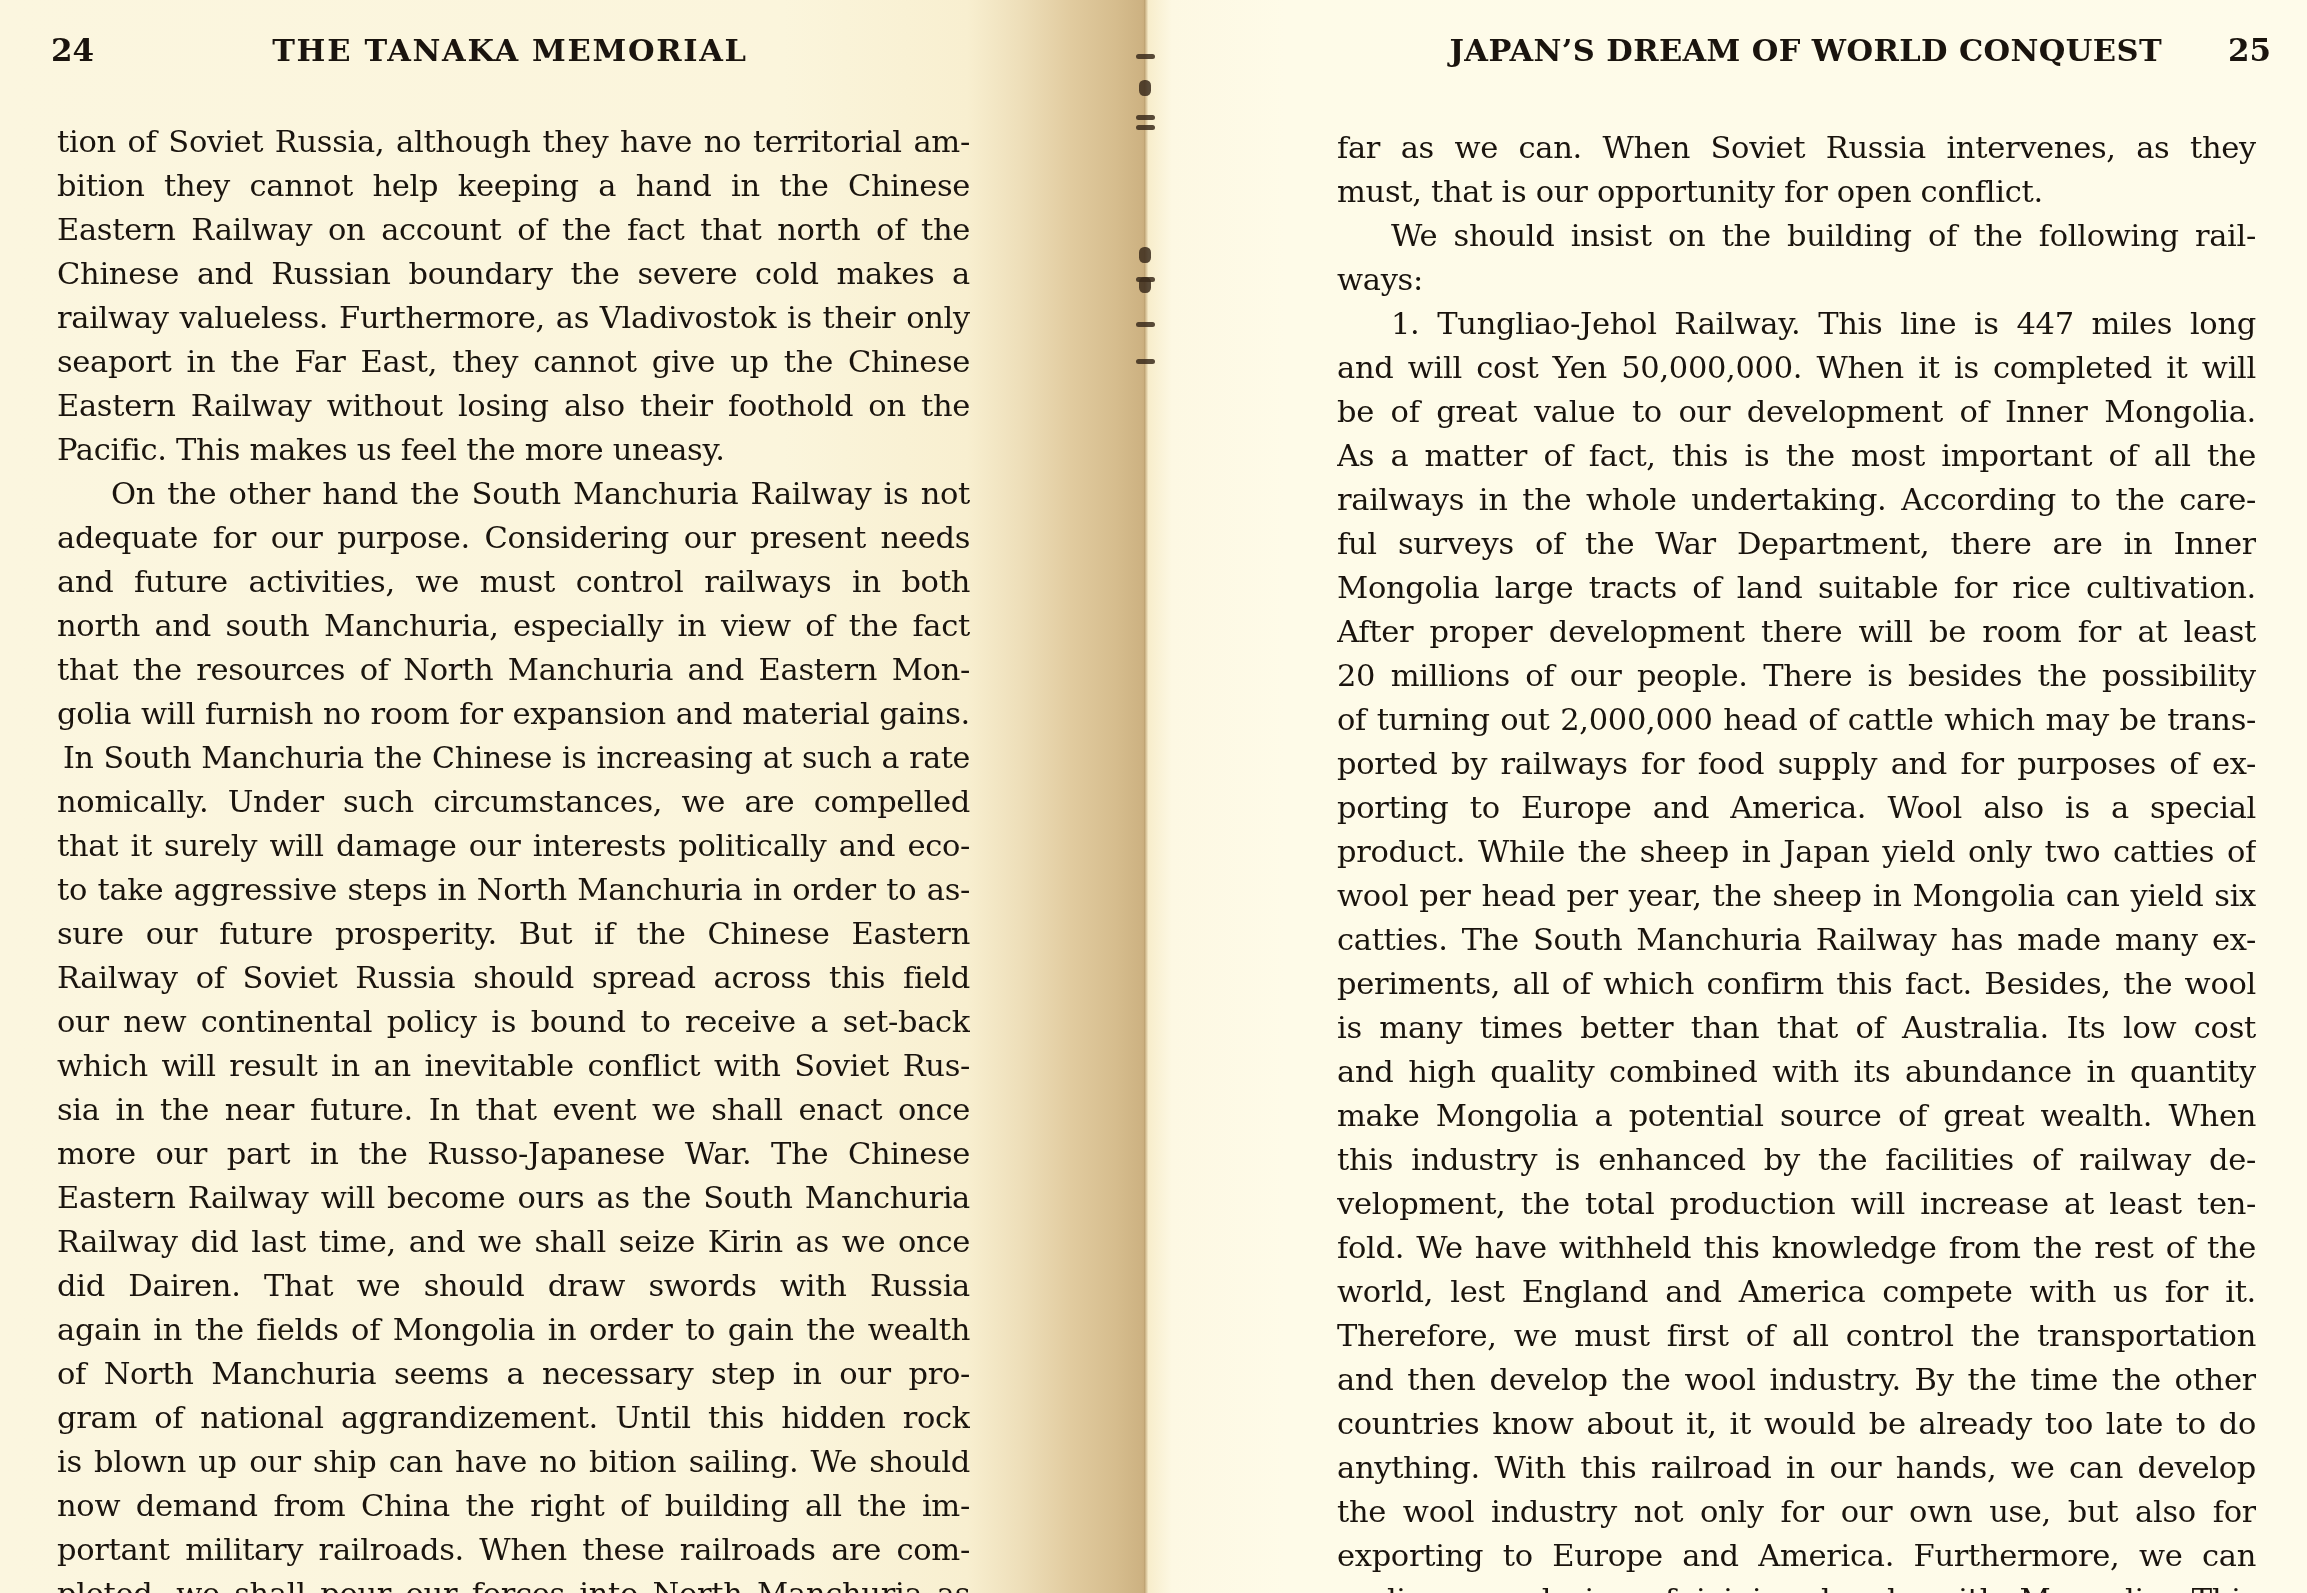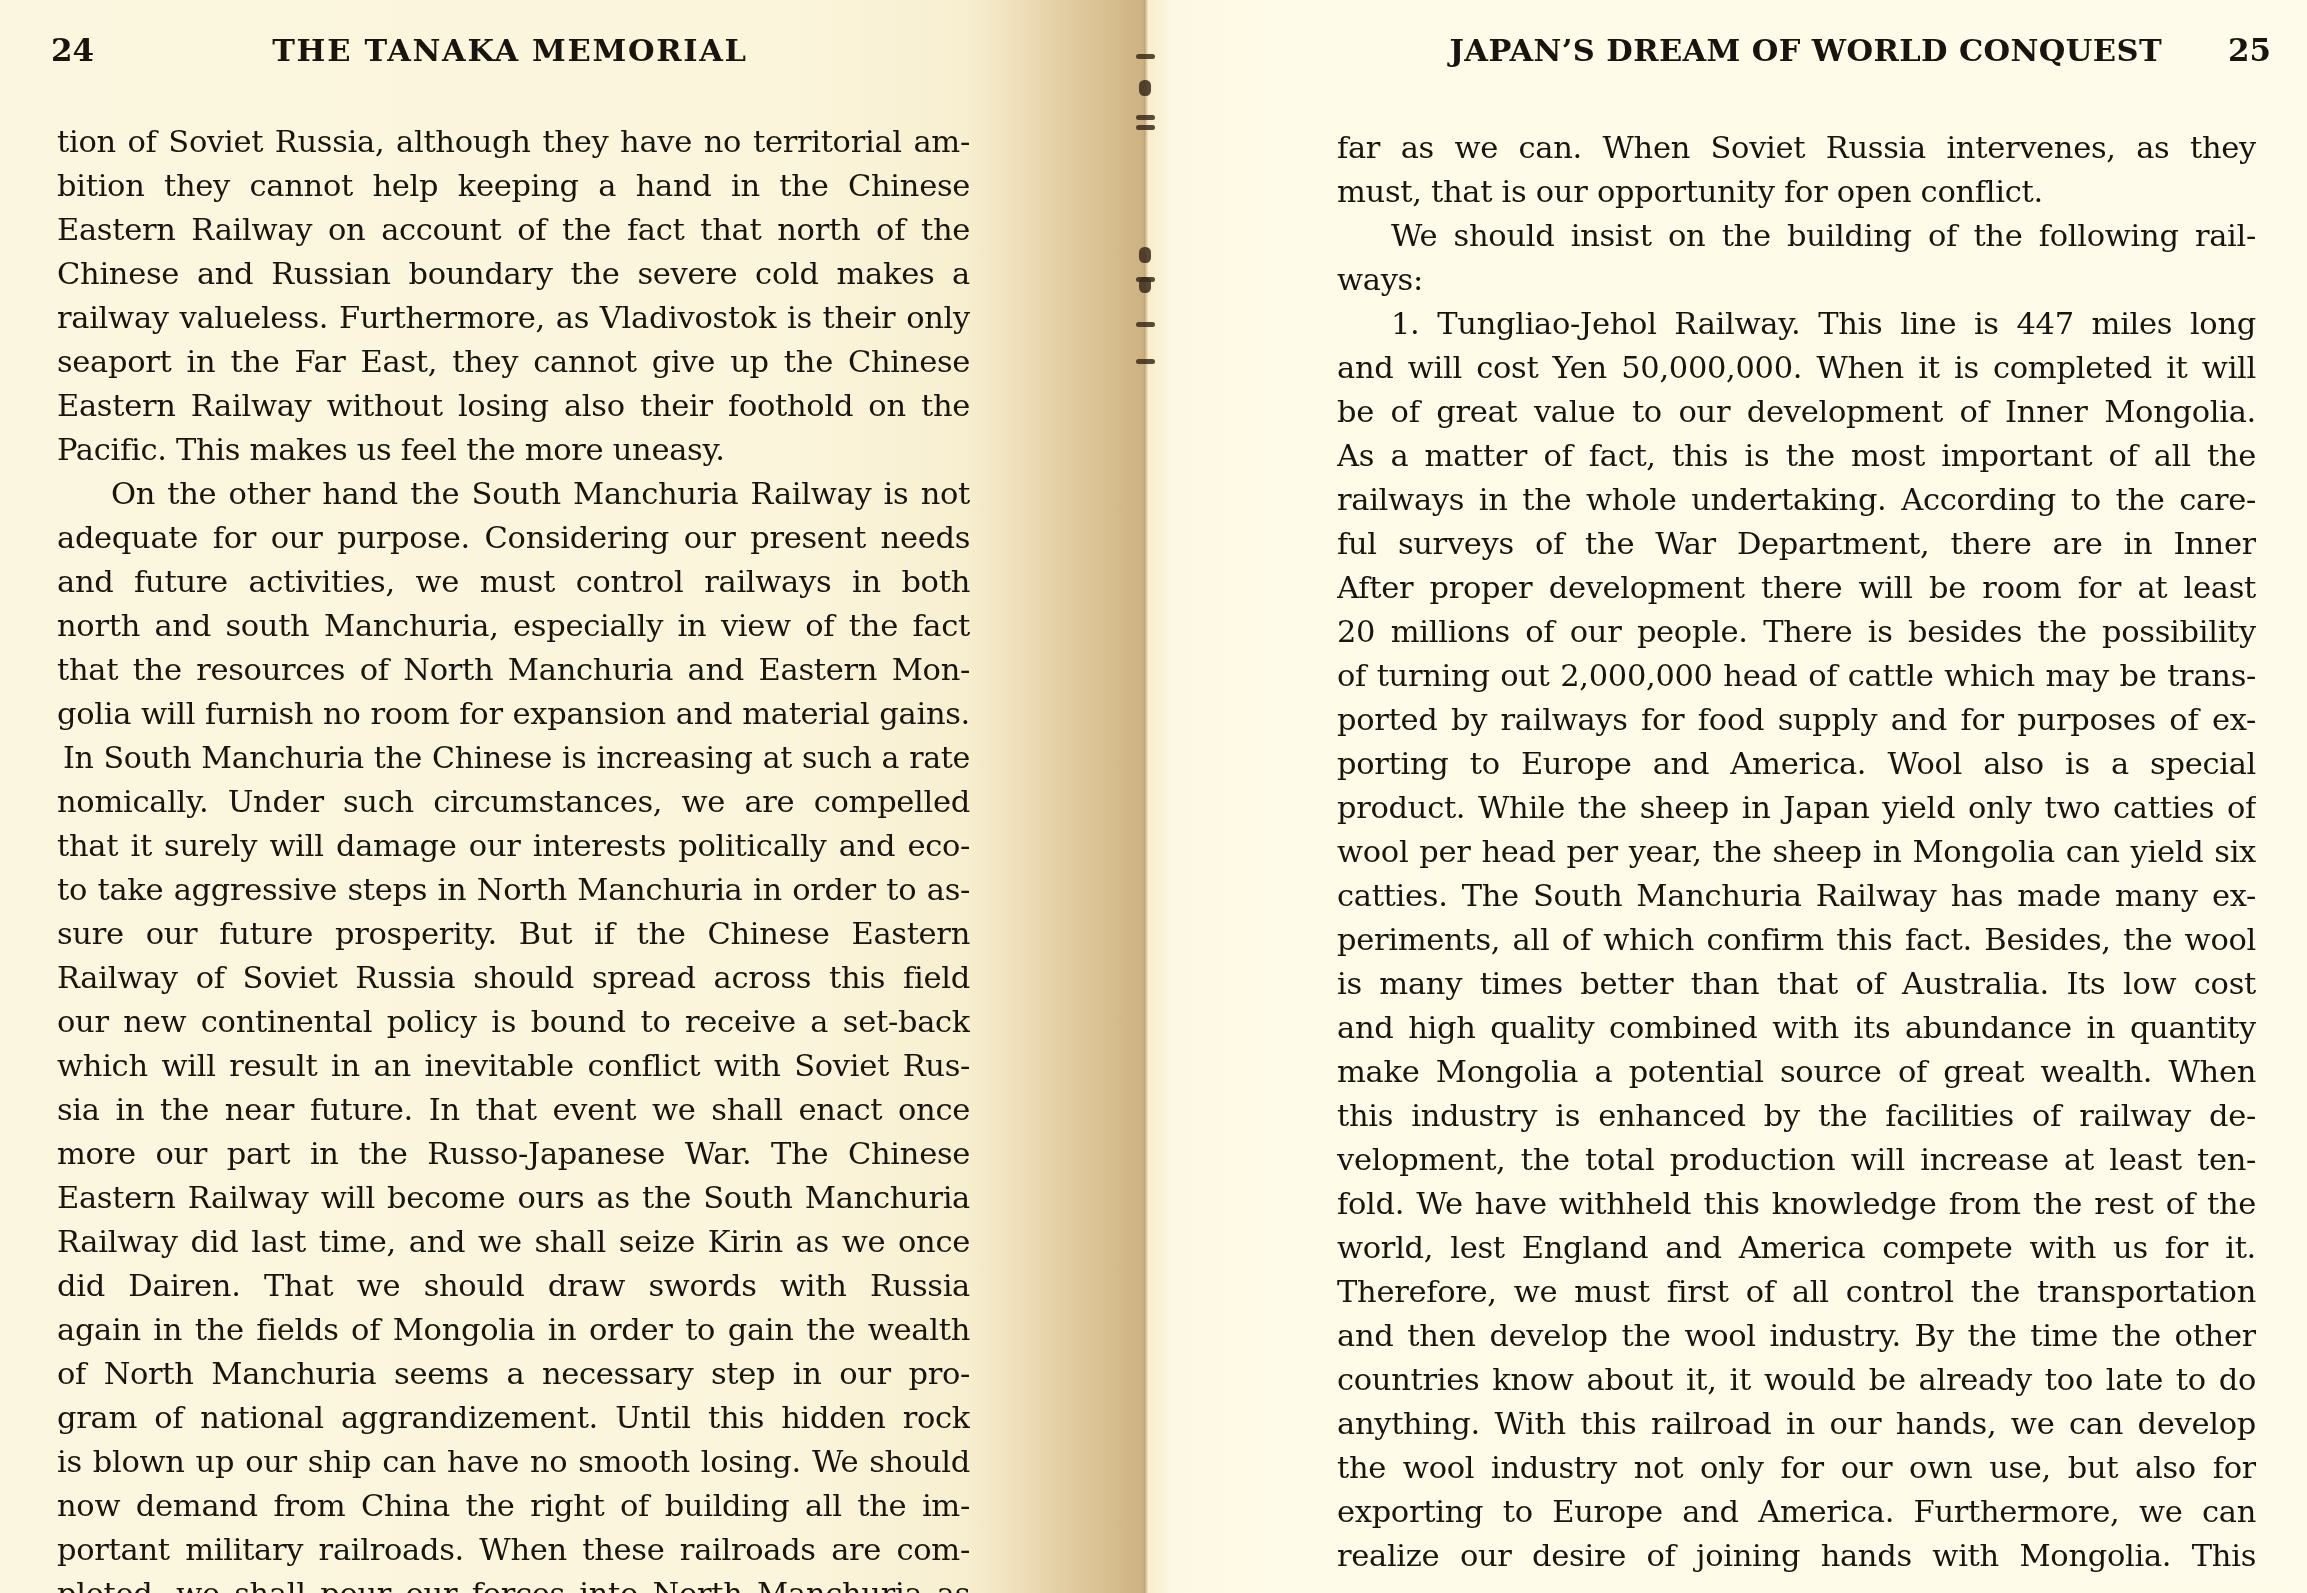--- a/index.html
+++ b/index.html
@@ -89,21 +89,21 @@
         <span class="line">our new continental policy is bound to receive a set-back</span>
         <span class="line">which will result in an inevitable conflict with Soviet Rus-</span>
         <span class="line">sia in the near future. In that event we shall enact once</span>
         <span class="line">more our part in the Russo-Japanese War. The Chinese</span>
         <span class="line">Eastern Railway will become ours as the South Manchuria</span>
         <span class="line">Railway did last time, and we shall seize Kirin as we once</span>
         <span class="line">did Dairen. That we should draw swords with Russia</span>
         <span class="line">again in the fields of Mongolia in order to gain the wealth</span>
         <span class="line">of North Manchuria seems a necessary step in our pro-</span>
         <span class="line">gram of national aggrandizement. Until this hidden rock</span>
-        <span class="line">is blown up our ship can have no smooth losing. We should</span>
+        <span class="line">is blown up our ship can have no bition sailing. We should</span>
         <span class="line">now demand from China the right of building all the im-</span>
         <span class="line">portant military railroads. When these railroads are com-</span>
         <span class="line">pleted, we shall pour our forces into North Manchuria as</span>
       </div>
   </div>
 
   <div class="page page-right">
   </div>
   <div class="running-head right-head">JAPAN’S DREAM OF WORLD CONQUEST</div>
   <div class="folio right-folio">25</div>
@@ -111,20 +111,21 @@
       <span class="line">far as we can. When Soviet Russia intervenes, as they</span>
       <span class="line last">must, that is our opportunity for open conflict.</span>
       <span class="line indent">We should insist on the building of the following rail-</span>
       <span class="line last">ways:</span>
       <span class="line indent">1. Tungliao-Jehol Railway. This line is 447 miles long</span>
       <span class="line">and will cost Yen 50,000,000. When it is completed it will</span>
       <span class="line">be of great value to our development of Inner Mongolia.</span>
       <span class="line">As a matter of fact, this is the most important of all the</span>
       <span class="line">railways in the whole undertaking. According to the care-</span>
       <span class="line">ful surveys of the War Department, there are in Inner</span>
+      <span class="line">Mongolia large tracts of land suitable for rice cultivation.</span>
       <span class="line">After proper development there will be room for at least</span>
       <span class="line">20 millions of our people. There is besides the possibility</span>
       <span class="line">of turning out 2,000,000 head of cattle which may be trans-</span>
       <span class="line">ported by railways for food supply and for purposes of ex-</span>
       <span class="line">porting to Europe and America. Wool also is a special</span>
       <span class="line">product. While the sheep in Japan yield only two catties of</span>
       <span class="line">wool per head per year, the sheep in Mongolia can yield six</span>
       <span class="line">catties. The South Manchuria Railway has made many ex-</span>
       <span class="line">periments, all of which confirm this fact. Besides, the wool</span>
       <span class="line">is many times better than that of Australia. Its low cost</span>

